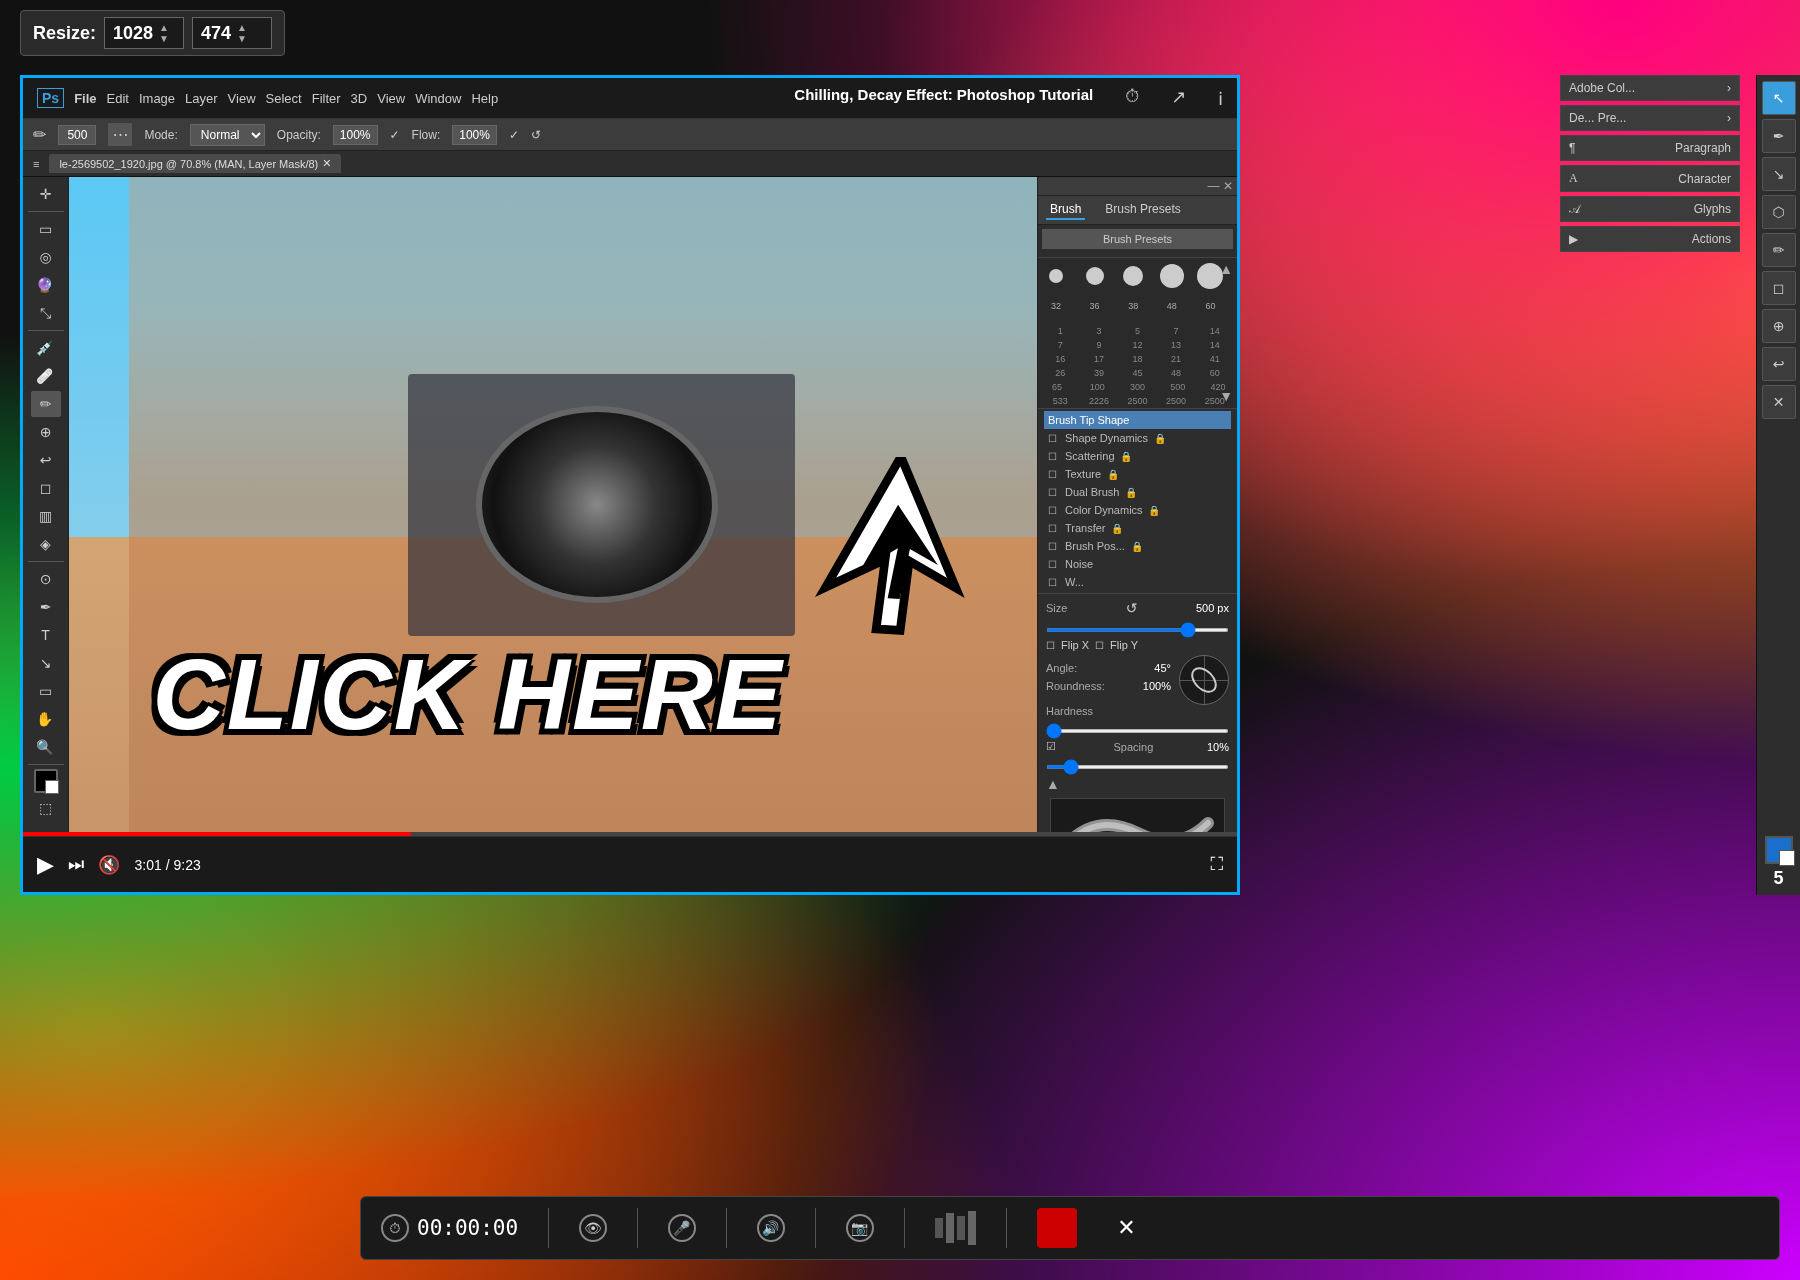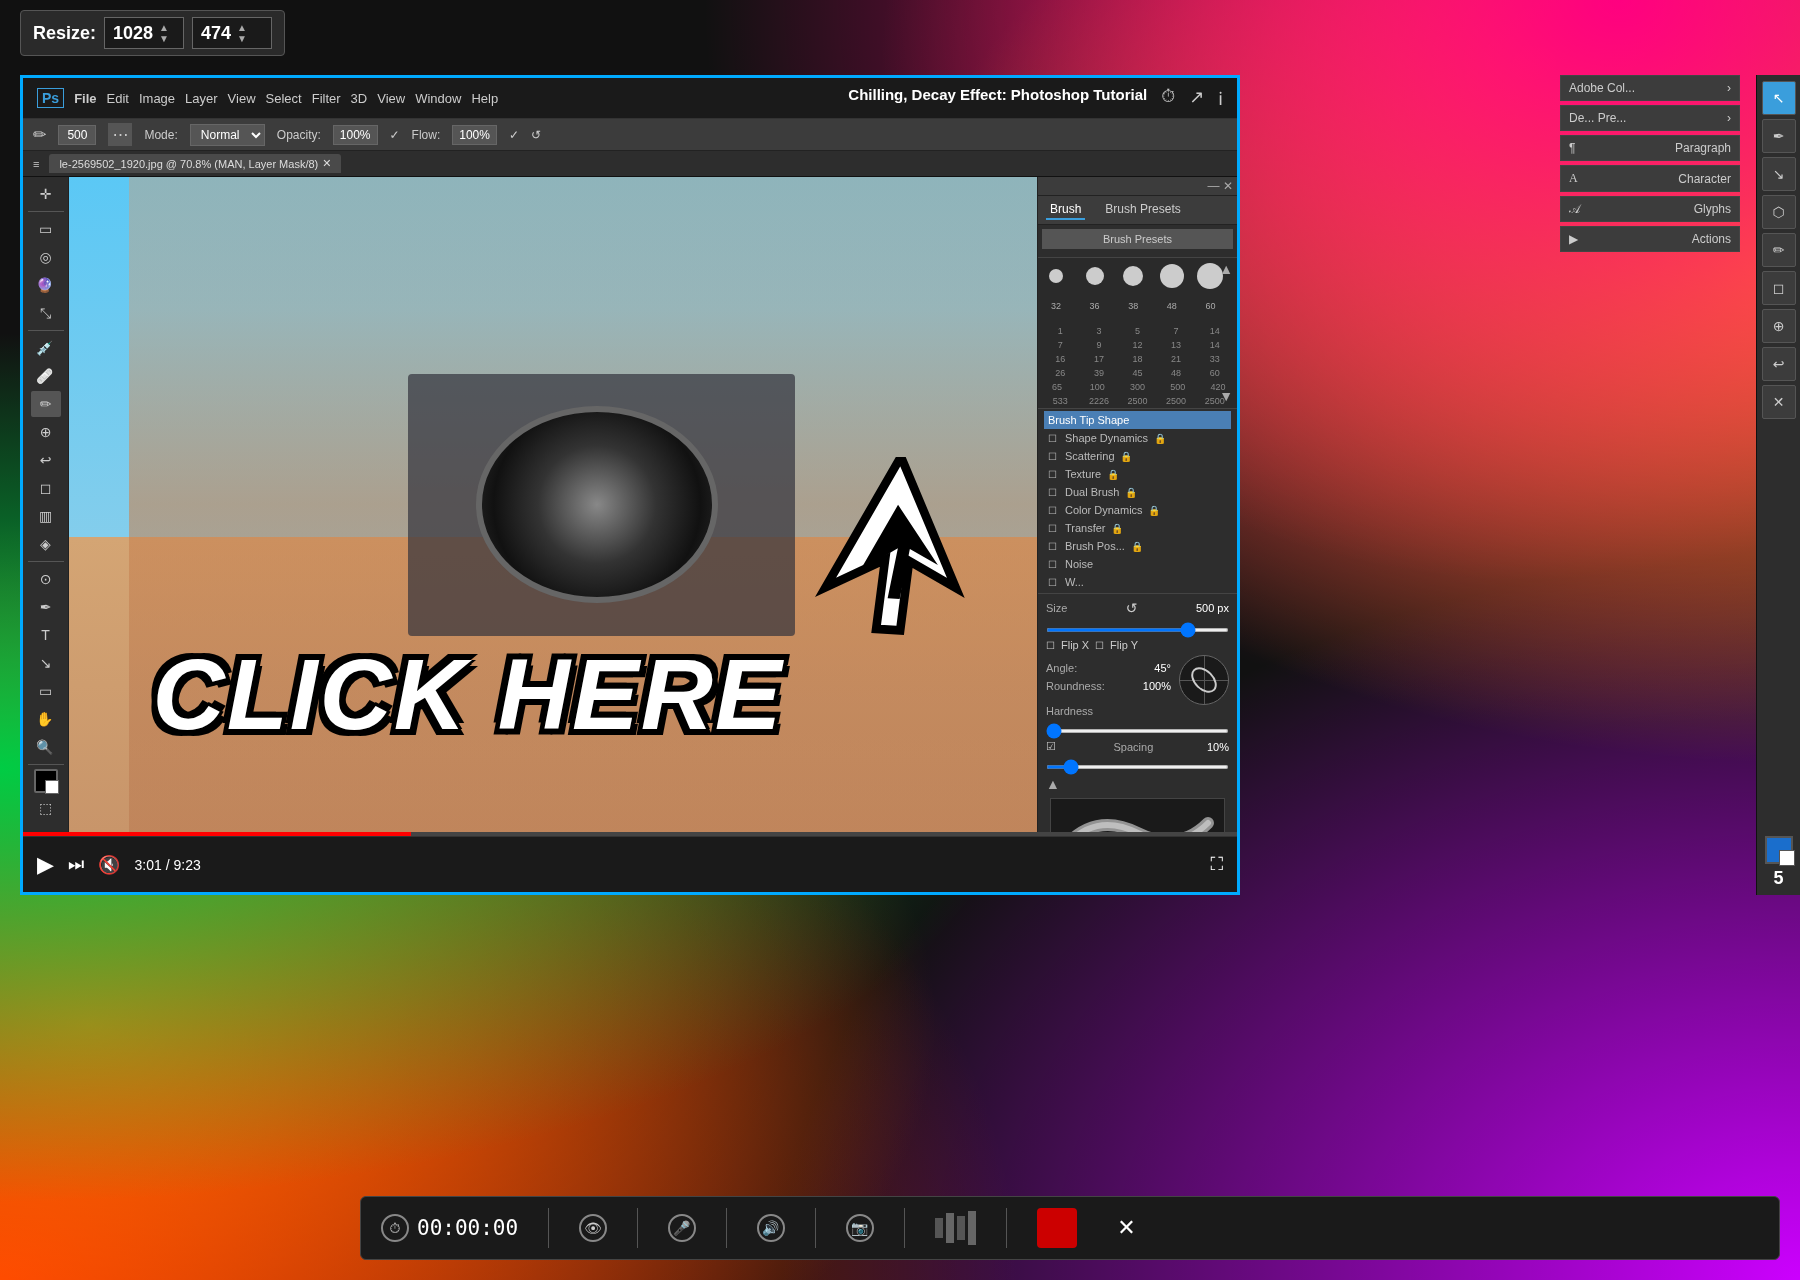--- a/index.html
+++ b/index.html
@@ -94,21 +94,21 @@
     }
     .video-titlebar .ps-logo {
       color: #3a9edc;
       font-weight: bold;
       font-size: 14px;
       border: 1px solid #3a9edc;
       padding: 1px 4px;
     }
     .video-titlebar .title-icons {
       display: flex;
-      gap: 14px;
+      gap: 32px;
       color: #ccc;
       font-size: 18px;
       text-align: center;
     }
 
     
     .ps-optionsbar {
       background: #3c3c3c;
       padding: 4px 10px;
       display: flex;
@@ -733,21 +733,21 @@
             <span>9</span>
             <span>12</span>
             <span>13</span>
             <span>14</span>
         </div>
         <div style="display:grid;grid-template-columns:repeat(5,1fr);gap:2px;padding:2px 4px;font-size:9px;color:#888;text-align:center;">
           <span>16</span>
             <span>17</span>
             <span>18</span>
             <span>21</span>
-            <span>33</span>
+            <span>41</span>
         </div>
         <div style="display:grid;grid-template-columns:repeat(5,1fr);gap:2px;padding:2px 4px;font-size:9px;color:#888;text-align:center;">
           <span>26</span>
             <span>39</span>
             <span>45</span>
             <span>48</span>
             <span>60</span>
         </div>
         <div style="display:grid;grid-template-columns:repeat(5,1fr);gap:10px;padding:2px 4px;font-size:9px;color:#888;text-align:center;">
           <span>65</span>

